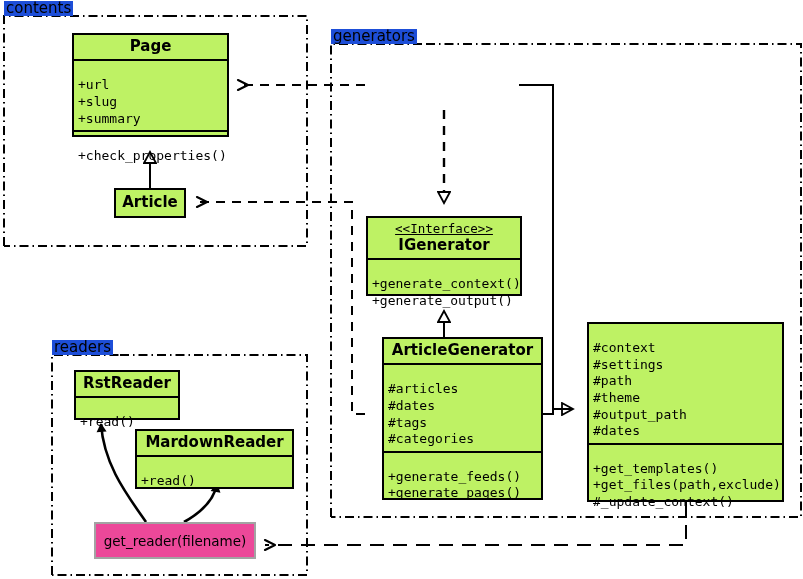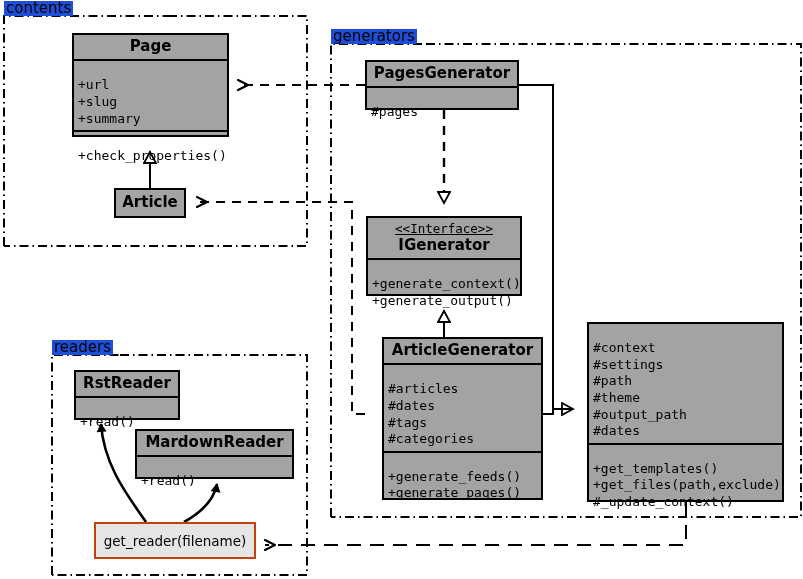--- a/index.html
+++ b/index.html
@@ -34,21 +34,21 @@
     padding: 0 2px;
     white-space: nowrap;
     line-height: 1;
   }
 
   
   .uml {
     position: absolute;
     box-sizing: border-box;
     border: 2px solid #000;
-    background: #a3a3a3;
+    background: #bef264;
   }
   .uml .sec {
     box-sizing: border-box;
     border-bottom: 2px solid #000;
   }
   .uml .sec:last-child {
     border-bottom: none;
   }
   .uml .title {
     font-family: "DejaVu Sans", sans-serif;
@@ -78,22 +78,22 @@
     line-height: 1.28;
   }
   .uml .members div {
     white-space: nowrap;
   }
 
   
   .funcbox {
     position: absolute;
     box-sizing: border-box;
-    border: 2px solid #c2410c;
-    background: #e5e5e5;
+    border: 2px solid #a3a3a3;
+    background: #ec4899;
     display: flex;
     align-items: center;
     justify-content: center;
     font-family: "DejaVu Sans", sans-serif;
     font-size: 13.5px;
     color: #000;
     white-space: nowrap;
   }
 </style>
 </head>
@@ -170,30 +170,20 @@
       </div>
     </div>
   </div>
 
   <div class="uml" style="left:114px; top:188px; width:72px; height:30px;">
     <div class="sec" style="height:100%; display:flex; align-items:center; justify-content:center;">
       <div class="title">Article</div>
     </div>
   </div>
 
-  <div class="uml" style="left:365px; top:60px; width:154px; height:50px;">
-    <div class="sec">
-      <div class="title">PagesGenerator</div>
-    </div>
-    <div class="sec">
-      <div class="members">
-        <div>#pages</div>
-      </div>
-    </div>
-  </div>
 
   <div class="uml" style="left:366px; top:216px; width:156px; height:80px;">
     <div class="sec">
       <div class="title">
         <span class="stereo">&lt;&lt;Interface&gt;&gt;</span>
         <span>IGenerator</span>
       </div>
     </div>
     <div class="sec">
       <div class="members">
@@ -247,21 +237,21 @@
     <div class="sec">
       <div class="title">RstReader</div>
     </div>
     <div class="sec">
       <div class="members">
         <div>+read()</div>
       </div>
     </div>
   </div>
 
-  <div class="uml" style="left:135px; top:429px; width:159px; height:50px;">
+  <div class="uml" style="left:135px; top:429px; width:159px; height:60px;">
     <div class="sec">
       <div class="title">MardownReader</div>
     </div>
     <div class="sec">
       <div class="members">
         <div>+read()</div>
       </div>
     </div>
   </div>
 

